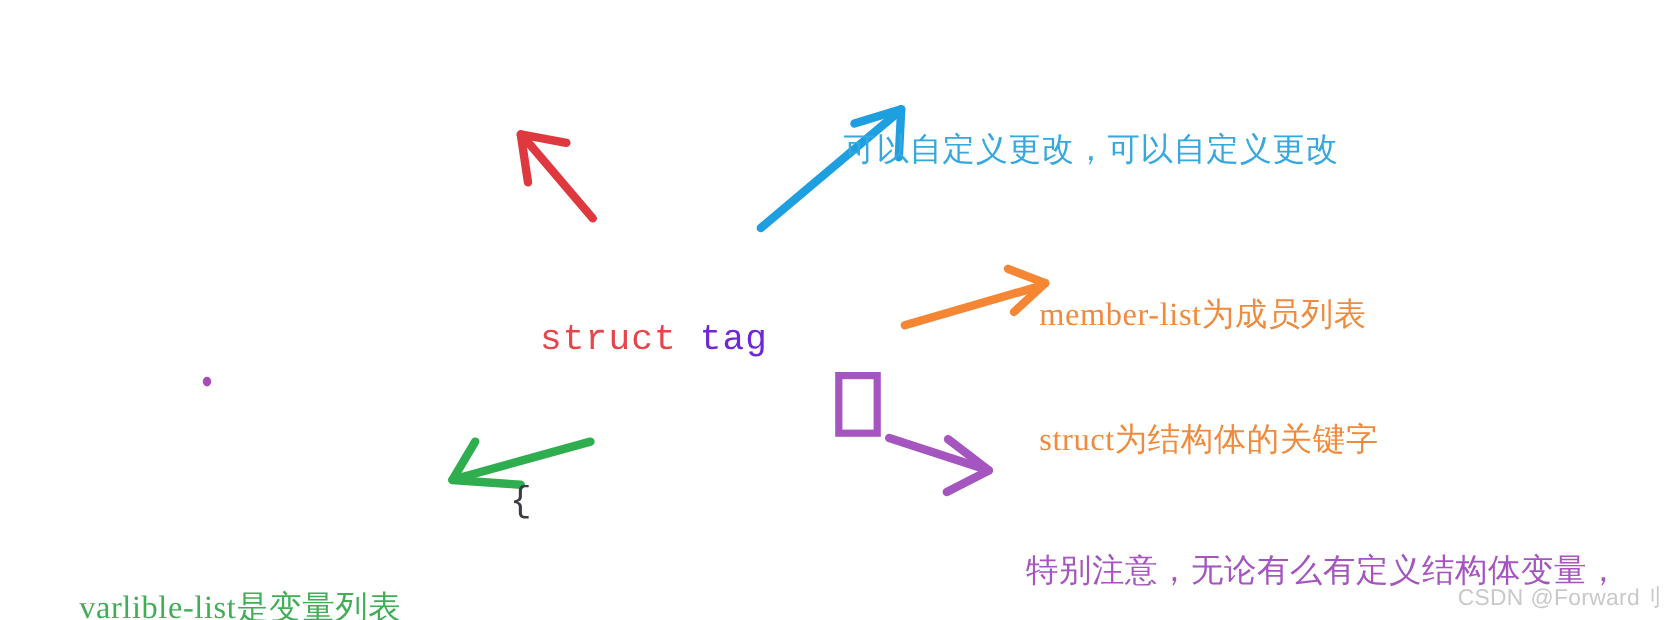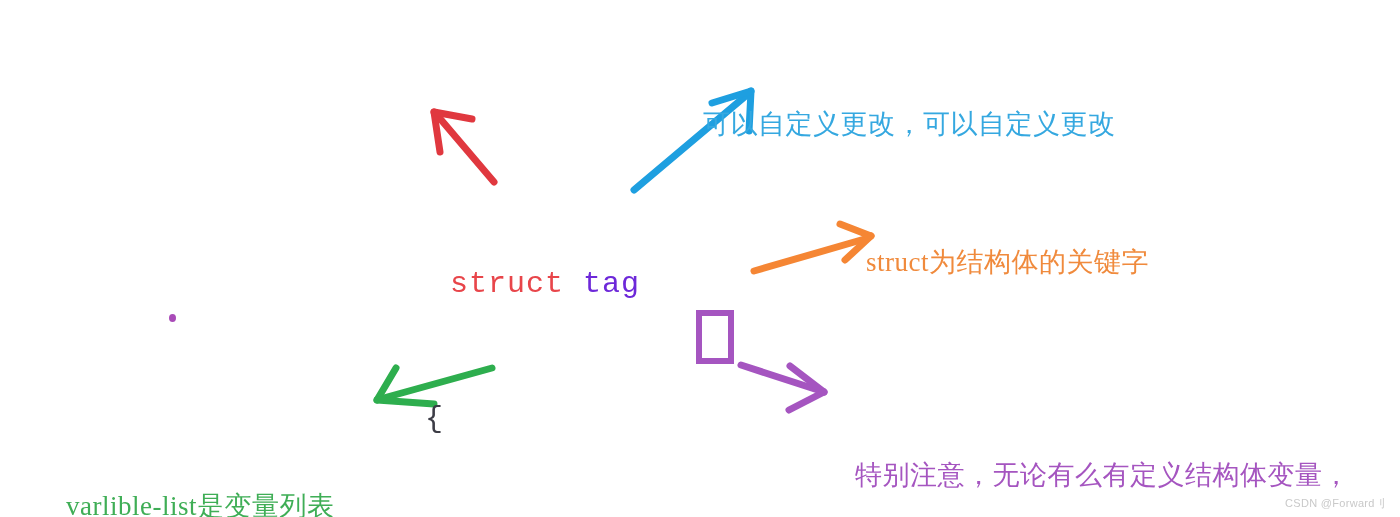--- a/index.html
+++ b/index.html
@@ -76,21 +76,21 @@
     background: #a94bb8;
     border-radius: 50%;
   }
 
   
   #watermark {
     position: absolute;
     right: 14px;
     bottom: 6px;
     color: #c9c9c9;
-    font-size: 11px;
+    font-size: 19px;
     font-family: "Liberation Sans", sans-serif;
     letter-spacing: 0.3px;
   }
 
   
   #anno-struct { left: 163px; top: 54px; }
   #anno-tag    { left: 703px; top: 38px; }
   #anno-member { left: 866px; top: 176px; }
   #anno-var    { left: 66px;  top: 420px; }
   #anno-semi   { left: 855px; top: 389px; }
@@ -143,20 +143,21 @@
   <div id="hlbox"></div>
 
   <div id="dot"></div>
 
 
   <div class="anno anno-blue" id="anno-tag">
     <div>可以自定义更改，可以自定义更改</div>
   </div>
 
   <div class="anno anno-orange" id="anno-member">
+    <div>member-list为成员列表</div>
     <div>struct为结构体的关键字</div>
   </div>
 
   <div class="anno anno-green" id="anno-var">
     <div>varlible-list是变量列表</div>
     
   </div>
 
   <div class="anno anno-purple" id="anno-semi">
     <div>特别注意，无论有么有定义结构体变量，</div>

